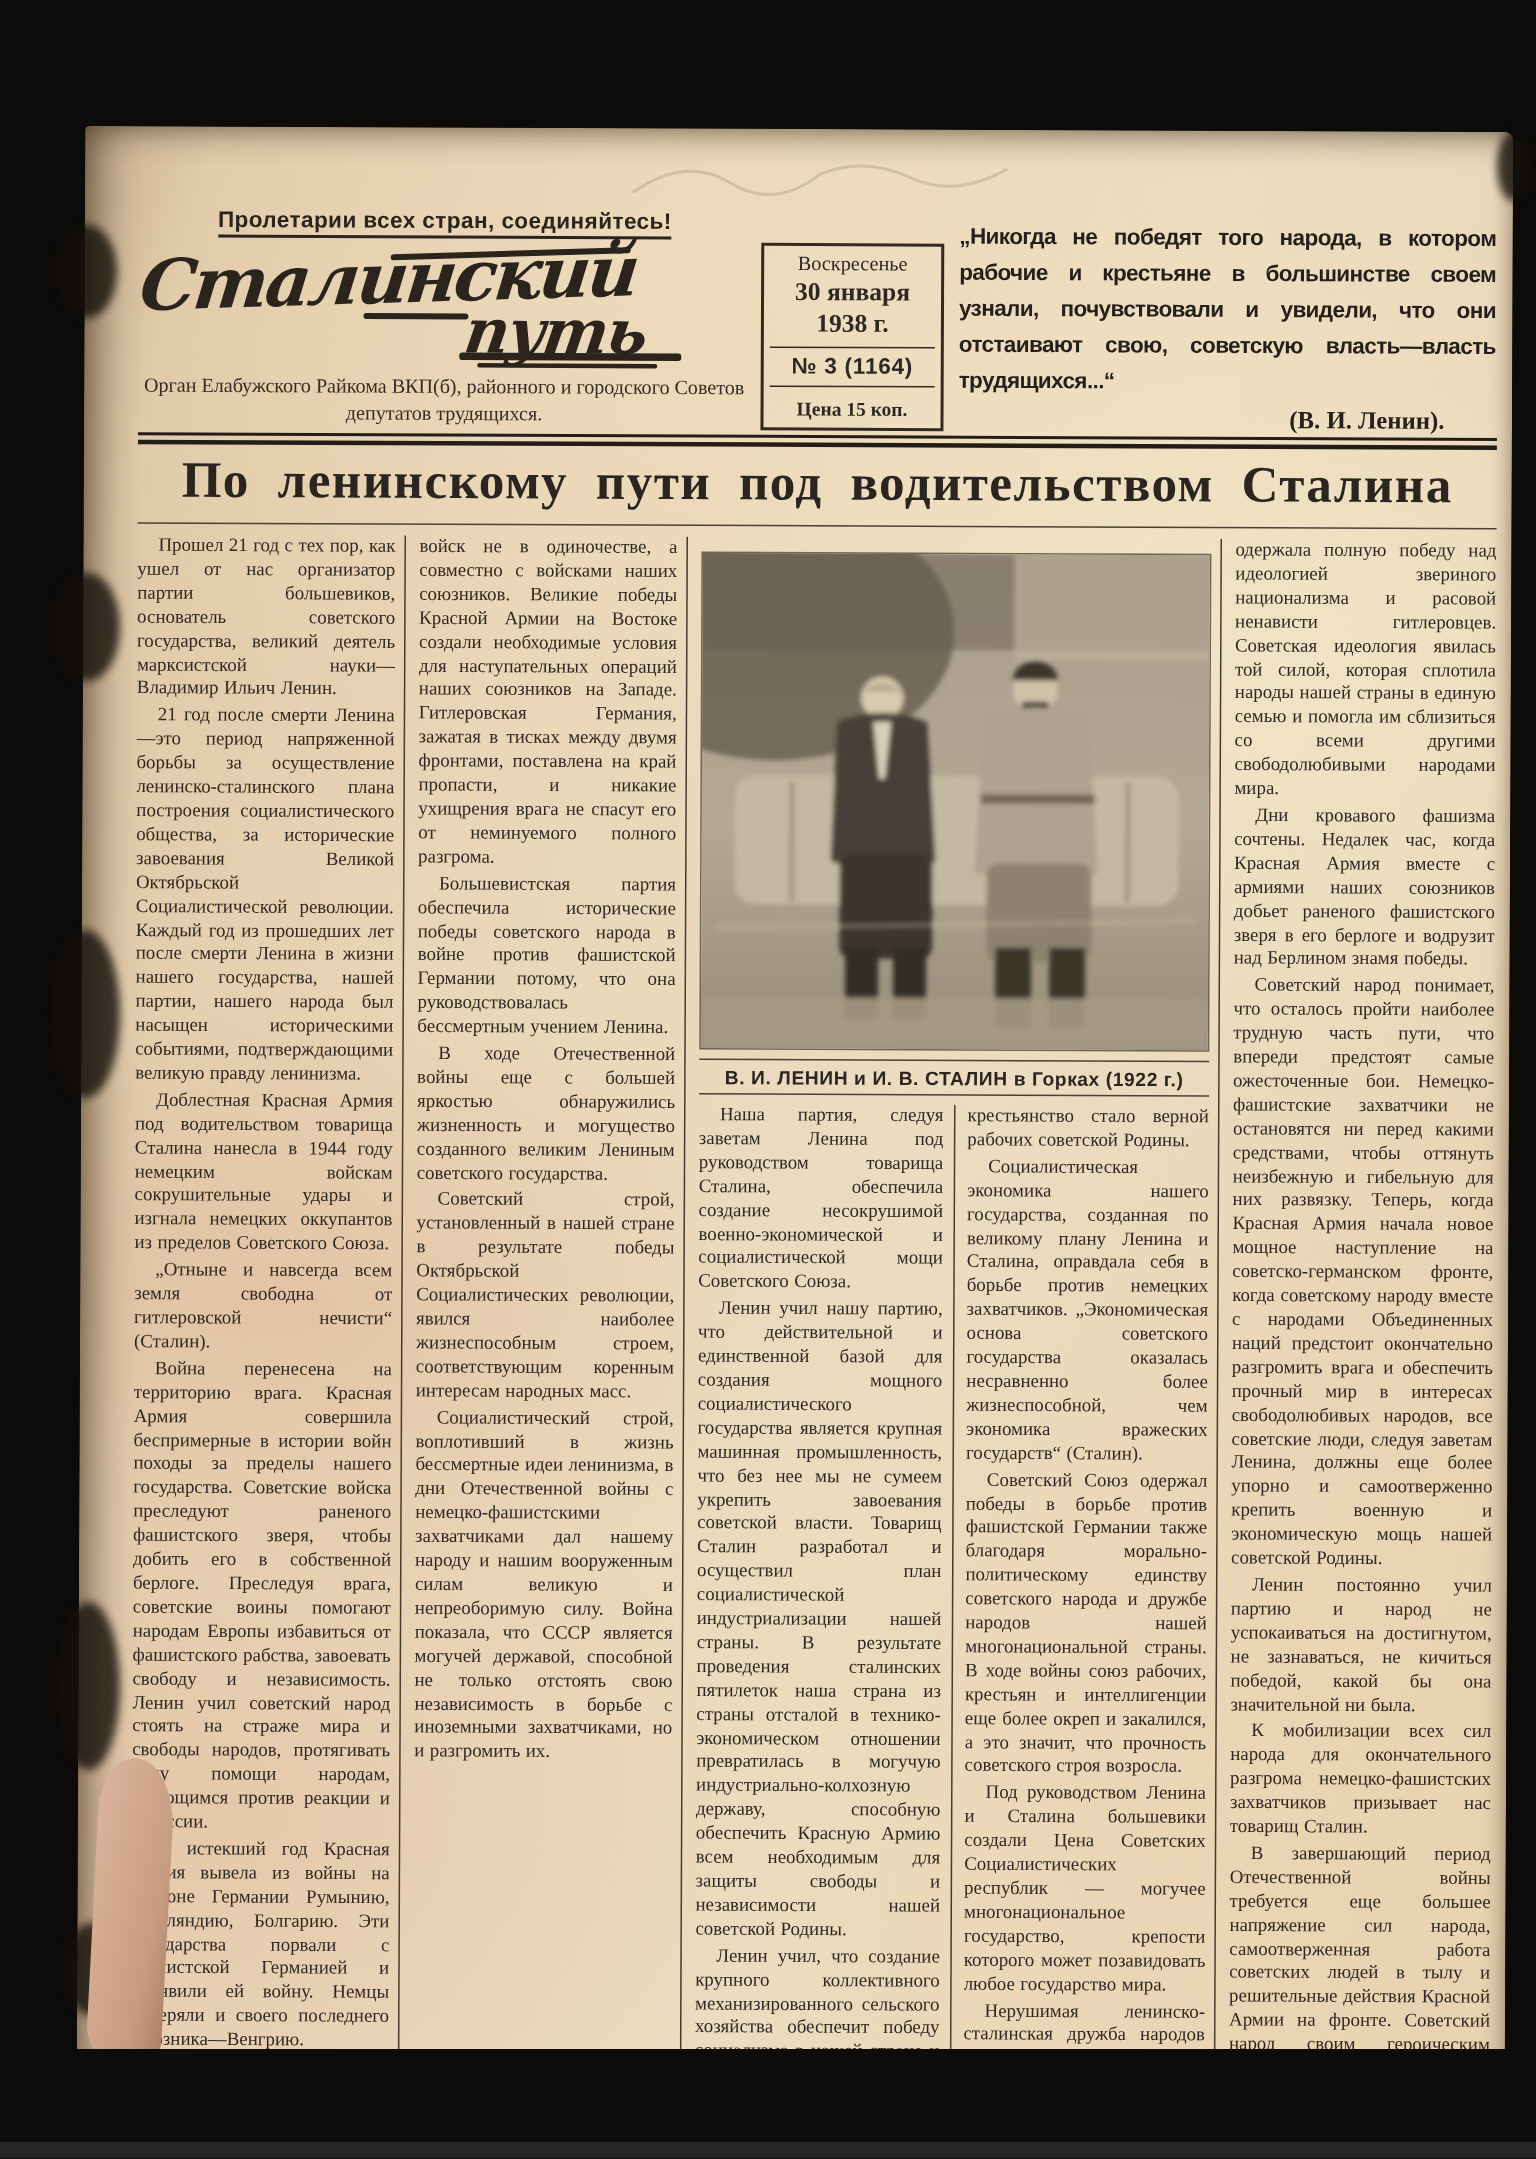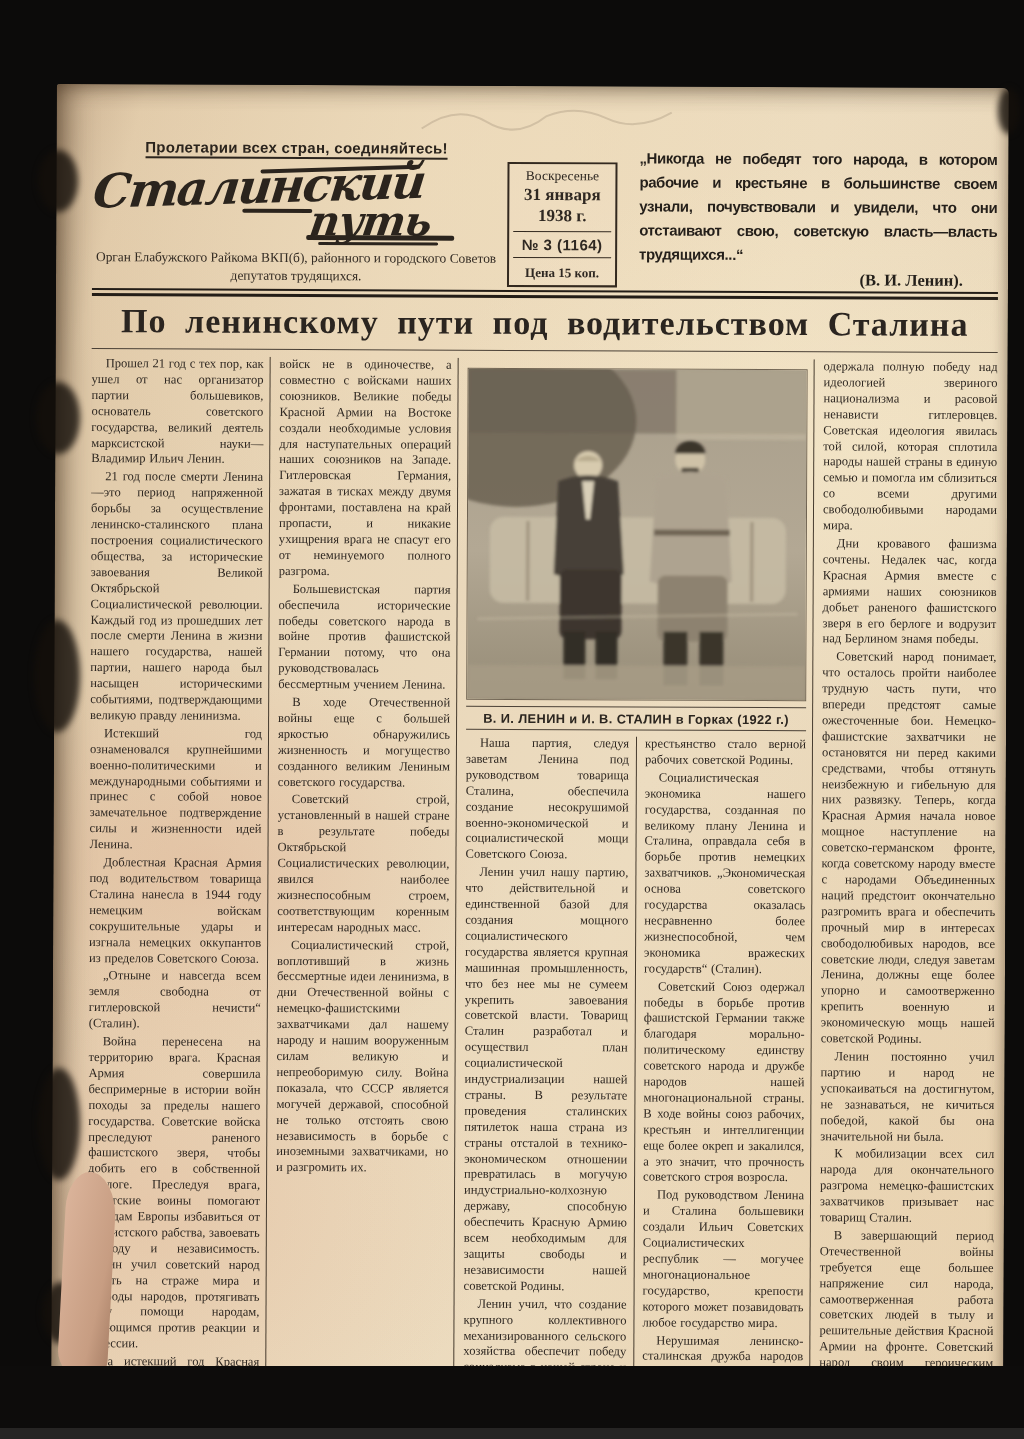--- a/index.html
+++ b/index.html
@@ -58,21 +58,21 @@
     font-family:"DejaVu Serif",serif;font-style:italic;font-weight:bold;
     font-size:41px;letter-spacing:-1px;transform:skewX(-8deg);
     white-space:nowrap;
   }
   .logo-bar{position:absolute;background:#2b241d;border-radius:2px;}
   #org{
     margin-top:6px;text-align:center;font-size:13.4px;line-height:1.32;
     color:#342c24;width:100%;
   }
   #date-box{
-    position:absolute;left:451px;top:76px;width:110px;
+    position:absolute;left:451px;top:76px;width:122px;
     border:2px solid #33291f;text-align:center;color:#2f2822;
     padding:4px 2px 0 2px;box-sizing:border-box;background:rgba(255,245,225,.08);
   }
   .db-weekday{font-size:13.5px;}
   .db-date,.db-year{font-weight:bold;font-size:17px;line-height:1.25;}
   .db-divider{border-top:1.5px solid #33291f;margin:4px 2px;}
   .db-issue{font-weight:bold;font-size:15px;letter-spacing:.5px;font-family:"Liberation Sans",sans-serif;}
   .db-price{font-size:13px;padding:3px 0 4px 0;font-weight:bold;}
   #quote-block{position:absolute;left:583px;top:60px;width:358px;}
   #quote-text{
@@ -151,21 +151,21 @@
       <div class="logo-bar" style="left:168px;top:4px;width:160px;height:4px;transform:rotate(-2deg);"></div>
       <div class="logo-bar" style="left:150px;top:46px;width:70px;height:4px;"></div>
       <div class="logo-bar" style="left:214px;top:72px;width:148px;height:5px;"></div>
       <div class="logo-bar" style="left:226px;top:79px;width:120px;height:3px;"></div>
     </div>
     <div id="org">Орган Елабужского Райкома ВКП(б), районного и городского Советов депутатов трудящихся.</div>
   </div>
 
   <div id="date-box">
     <div class="db-weekday">Воскресенье</div>
-    <div class="db-date">31 января</div>
+    <div class="db-date">30 января</div>
     <div class="db-year">1938 г.</div>
     <div class="db-divider"></div>
     <div class="db-issue">№ 3 (1164)</div>
     <div class="db-divider"></div>
     <div class="db-price">Цена 15 коп.</div>
   </div>
 
   <div id="quote-block">
     <div id="quote-text">„Никогда не победят того народа, в котором рабочие и крестьяне в большинстве своем узнали, почувствовали и увидели, что они отстаивают свою, советскую власть—власть трудящихся...“</div>
     <div id="quote-attr">(В. И. Ленин).</div>
@@ -174,21 +174,20 @@
   <div id="masthead-rule"></div>
 
   <div id="headline">По ленинскому пути под водительством Сталина</div>
   <div id="headline-rule"></div>
 
   <div id="cols">
 
     <div class="col" id="col-1">
       <p class="para">Прошел 21 год с тех пор, как ушел от нас организатор партии большевиков, основатель советского государства, великий деятель марксистской науки—Владимир Ильич Ленин.</p>
       <p class="para">21 год после смерти Ленина—это период напряженной борьбы за осуществление ленинско-сталинского плана построения социалистического общества, за исторические завоевания Великой Октябрьской Социалистической революции. Каждый год из прошедших лет после смерти Ленина в жизни нашего государства, нашей партии, нашего народа был насыщен историческими событиями, подтверждающими великую правду ленинизма.</p>
-      <p class="para">Истекший год ознаменовался крупнейшими военно-политическими и международными событиями и принес с собой новое замечательное подтверждение силы и жизненности идей Ленина.</p>
       <p class="para">Доблестная Красная Армия под водительством товарища Сталина нанесла в 1944 году немецким войскам сокрушительные удары и изгнала немецких оккупантов из пределов Советского Союза.</p>
       <p class="para">„Отныне и навсегда всем земля свободна от гитлеровской нечисти“ (Сталин).</p>
       <p class="para">Война перенесена на территорию врага. Красная Армия совершила беспримерные в истории войн походы за пределы нашего государства. Советские войска преследуют раненого фашистского зверя, чтобы добить его в собственной берлоге. Преследуя врага, советские воины помогают народам Европы избавиться от фашистского рабства, завоевать свободу и независимость. Ленин учил советский народ стоять на страже мира и свободы народов, протягивать руку помощи народам, борющимся против реакции и агрессии.</p>
       <p class="para">За истекший год Красная Армия вывела из войны на стороне Германии Румынию, Финляндию, Болгарию. Эти государства порвали с фашистской Германией и объявили ей войну. Немцы потеряли и своего последнего союзника—Венгрию. Советские войска уже очистили от немецких захватчиков свыше 4/5 венгерской территории.</p>
 
     </div>
 
     <div class="col" id="col-2">
       <p class="para cont">войск не в одиночестве, а совместно с войсками наших союзников. Великие победы Красной Армии на Востоке создали необходимые условия для наступательных операций наших союзников на Западе. Гитлеровская Германия, зажатая в тисках между двумя фронтами, поставлена на край пропасти, и никакие ухищрения врага не спасут его от неминуемого полного разгрома.</p>
       <p class="para">Большевистская партия обеспечила исторические победы советского народа в войне против фашистской Германии потому, что она руководствовалась бессмертным учением Ленина.</p>
@@ -252,21 +251,21 @@
       <div id="subcols">
         <div id="col-3">
           <p class="para">Наша партия, следуя заветам Ленина под руководством товарища Сталина, обеспечила создание несокрушимой военно-экономической и социалистической мощи Советского Союза.</p>
           <p class="para">Ленин учил нашу партию, что действительной и единственной базой для создания мощного социалистического государства является крупная машинная промышленность, что без нее мы не сумеем укрепить завоевания советской власти. Товарищ Сталин разработал и осуществил план социалистической индустриализации нашей страны. В результате проведения сталинских пятилеток наша страна из страны отсталой в технико-экономическом отношении превратилась в могучую индустриально-колхозную державу, способную обеспечить Красную Армию всем необходимым для защиты свободы и независимости нашей советской Родины.</p>
           <p class="para">Ленин учил, что создание крупного коллективного механизированного сельского хозяйства обеспечит победу социализма в нашей стране и национальную независимость нашего отечества. Партия, следуя этому завету Ленина, под руководством товарища Сталина преобразовала сельское хозяйство. В результате победы ленинско-сталинской политики коллективизации сельского хозяйства советская власть получила прочную социалистическую базу в деревне, а</p>
         </div>
         <div id="col-4">
           <p class="para cont">крестьянство стало верной рабочих советской Родины.</p>
           <p class="para">Социалистическая экономика нашего государства, созданная по великому плану Ленина и Сталина, оправдала себя в борьбе против немецких захватчиков. „Экономическая основа советского государства оказалась несравненно более жизнеспособной, чем экономика вражеских государств“ (Сталин).</p>
           <p class="para">Советский Союз одержал победы в борьбе против фашистской Германии также благодаря морально-политическому единству советского народа и дружбе народов нашей многонациональной страны. В ходе войны союз рабочих, крестьян и интеллигенции еще более окреп и закалился, а это значит, что прочность советского строя возросла.</p>
-          <p class="para">Под руководством Ленина и Сталина большевики создали Ильич Советских Социалистических республик — могучее многонациональное государство, крепости которого может позавидовать любое государство мира.</p>
+          <p class="para">Под руководством Ленина и Сталина большевики создали Цена Советских Социалистических республик — могучее многонациональное государство, крепости которого может позавидовать любое государство мира.</p>
           <p class="para">Нерушимая ленинско-сталинская дружба народов СССР с особой силой проявилась в Великой Отечественной войне. Защита Родины стала кровным общим делом всех советских народов без различия национальности и вероисповедания. Утвердившаяся в нашей стране ленинско-сталинская идеология равноправия всех рас и наций</p>
         </div>
       </div>
     </div>
 
     <div class="col" id="col-5">
       <p class="para cont">одержала полную победу над идеологией звериного национализма и расовой ненависти гитлеровцев. Советская идеология явилась той силой, которая сплотила народы нашей страны в единую семью и помогла им сблизиться со всеми другими свободолюбивыми народами мира.</p>
       <p class="para">Дни кровавого фашизма сочтены. Недалек час, когда Красная Армия вместе с армиями наших союзников добьет раненого фашистского зверя в его берлоге и водрузит над Берлином знамя победы.</p>
       <p class="para">Советский народ понимает, что осталось пройти наиболее трудную часть пути, что впереди предстоят самые ожесточенные бои. Немецко-фашистские захватчики не остановятся ни перед какими средствами, чтобы оттянуть неизбежную и гибельную для них развязку. Теперь, когда Красная Армия начала новое мощное наступление на советско-германском фронте, когда советскому народу вместе с народами Объединенных наций предстоит окончательно разгромить врага и обеспечить прочный мир в интересах свободолюбивых народов, все советские люди, следуя заветам Ленина, должны еще более упорно и самоотверженно крепить военную и экономическую мощь нашей советской Родины.</p>
       <p class="para">Ленин постоянно учил партию и народ не успокаиваться на достигнутом, не зазнаваться, не кичиться победой, какой бы она значительной ни была.</p>

